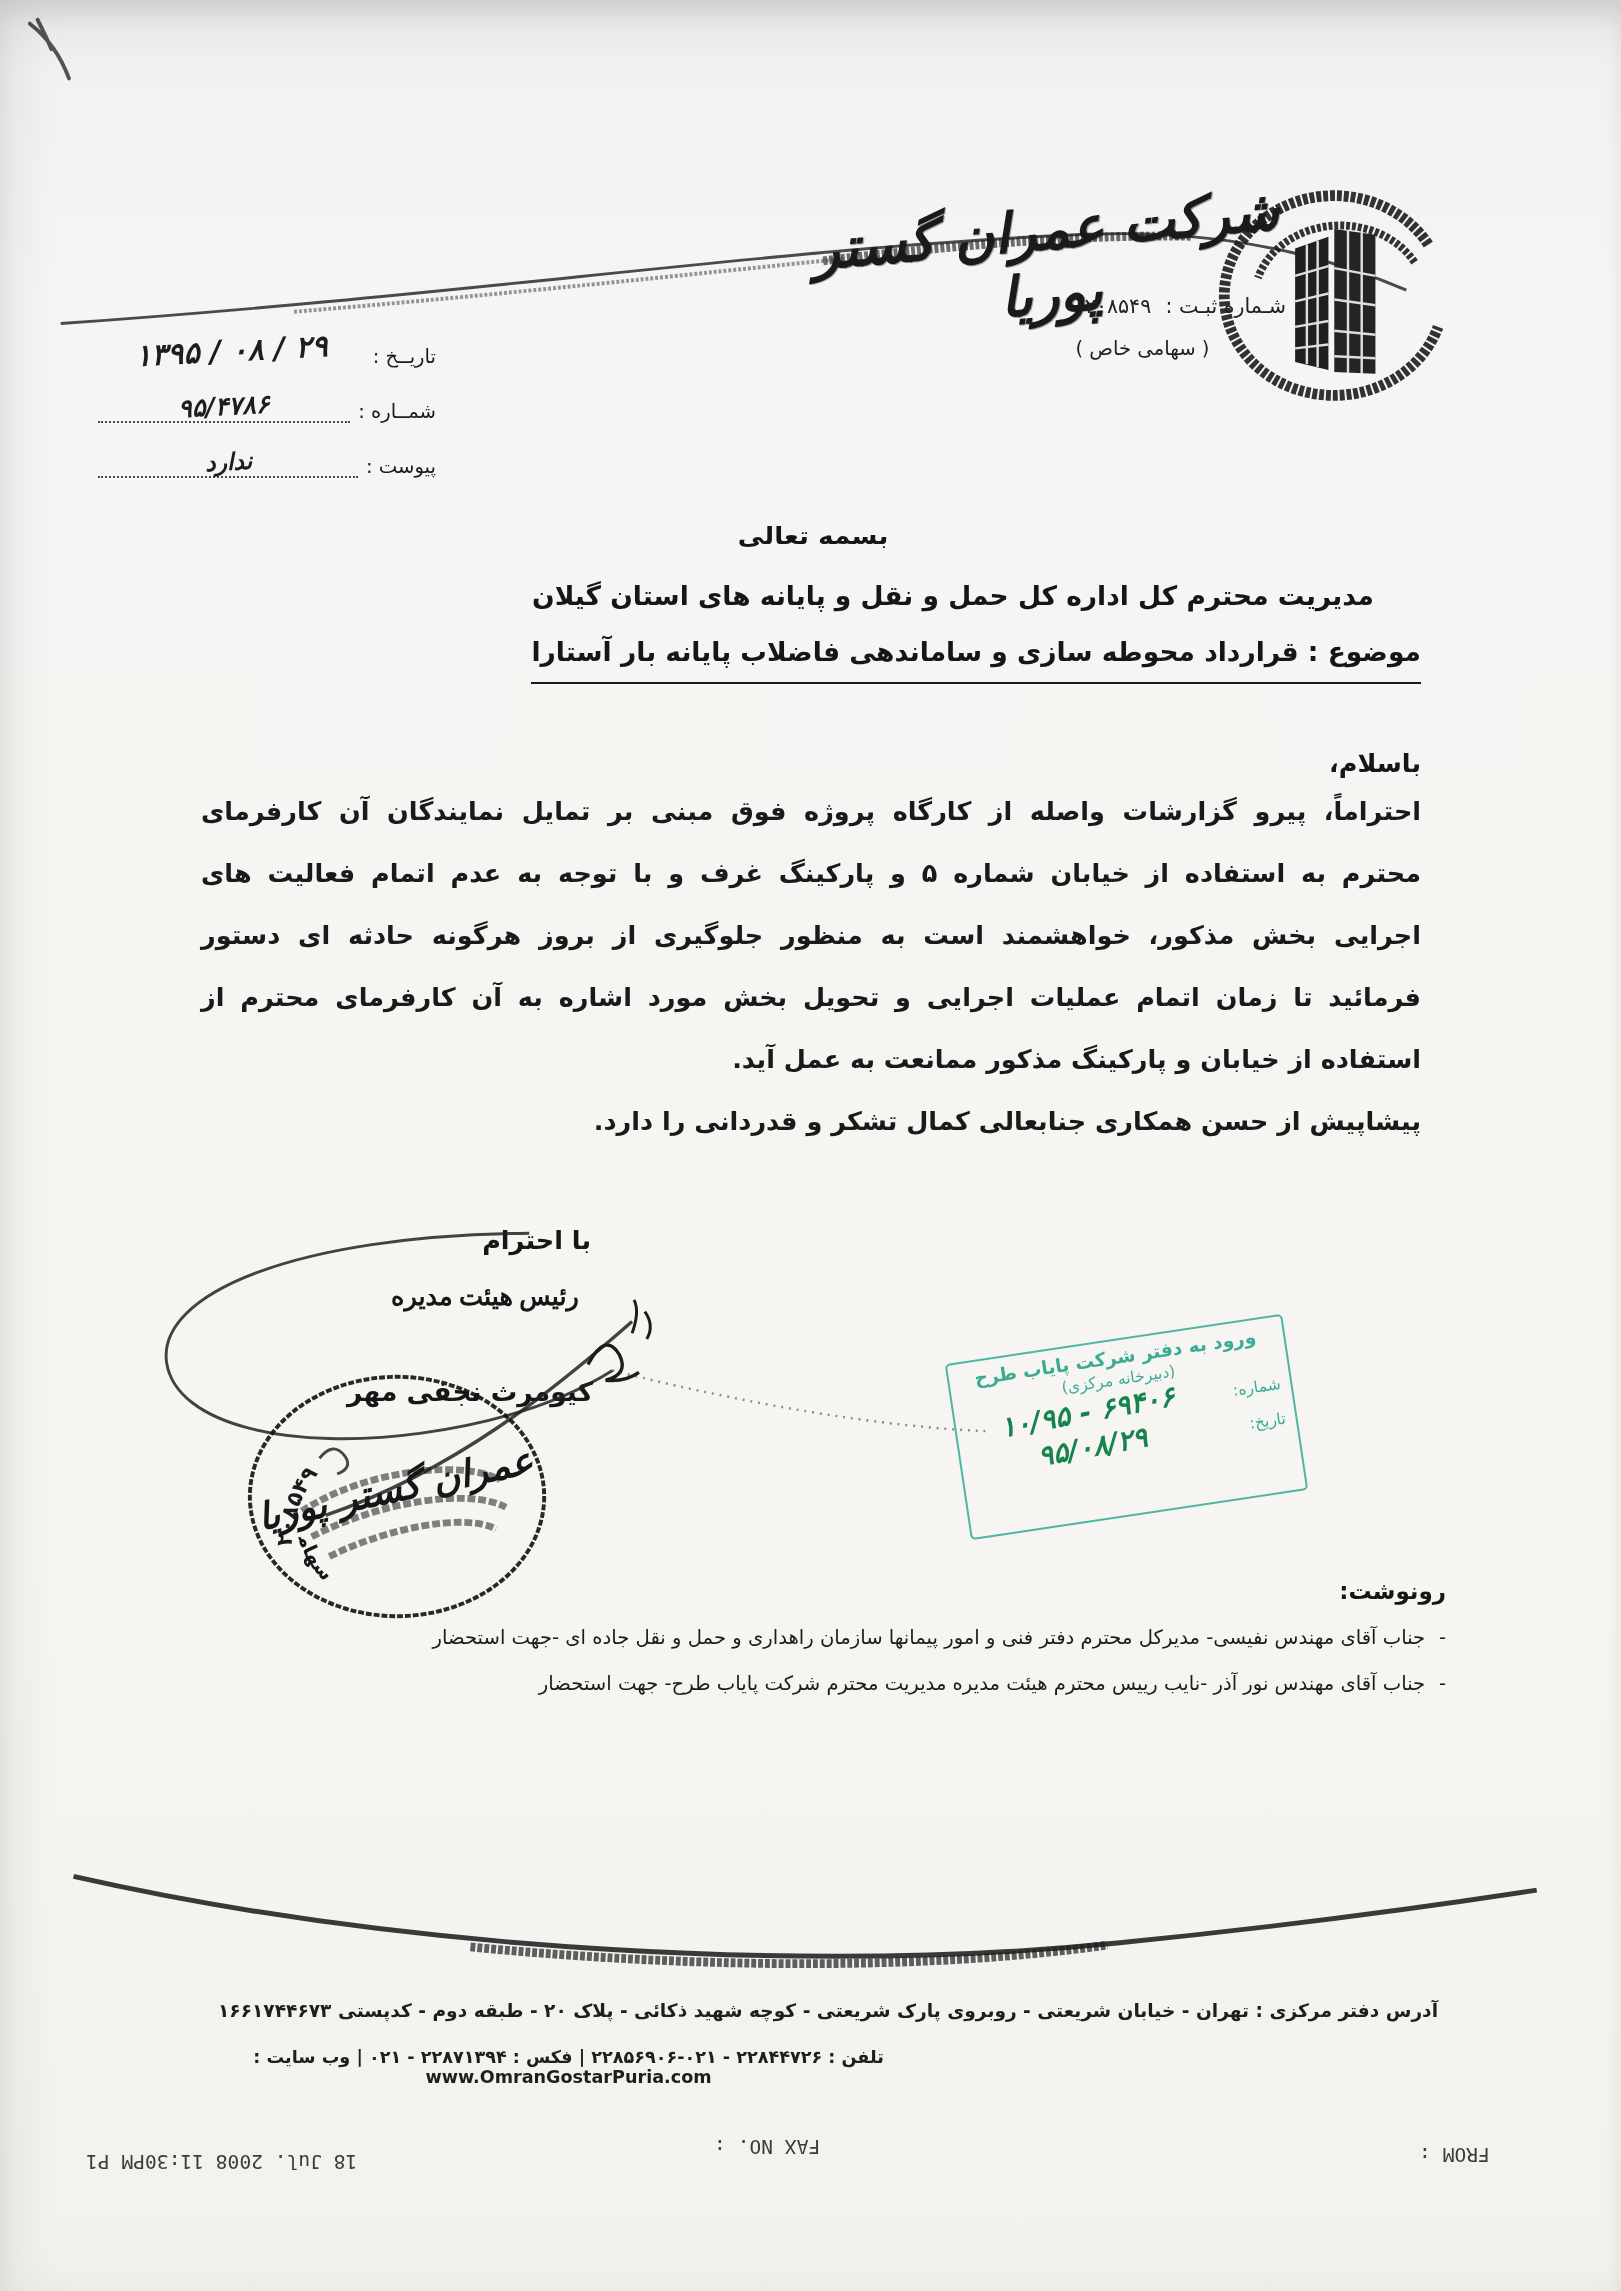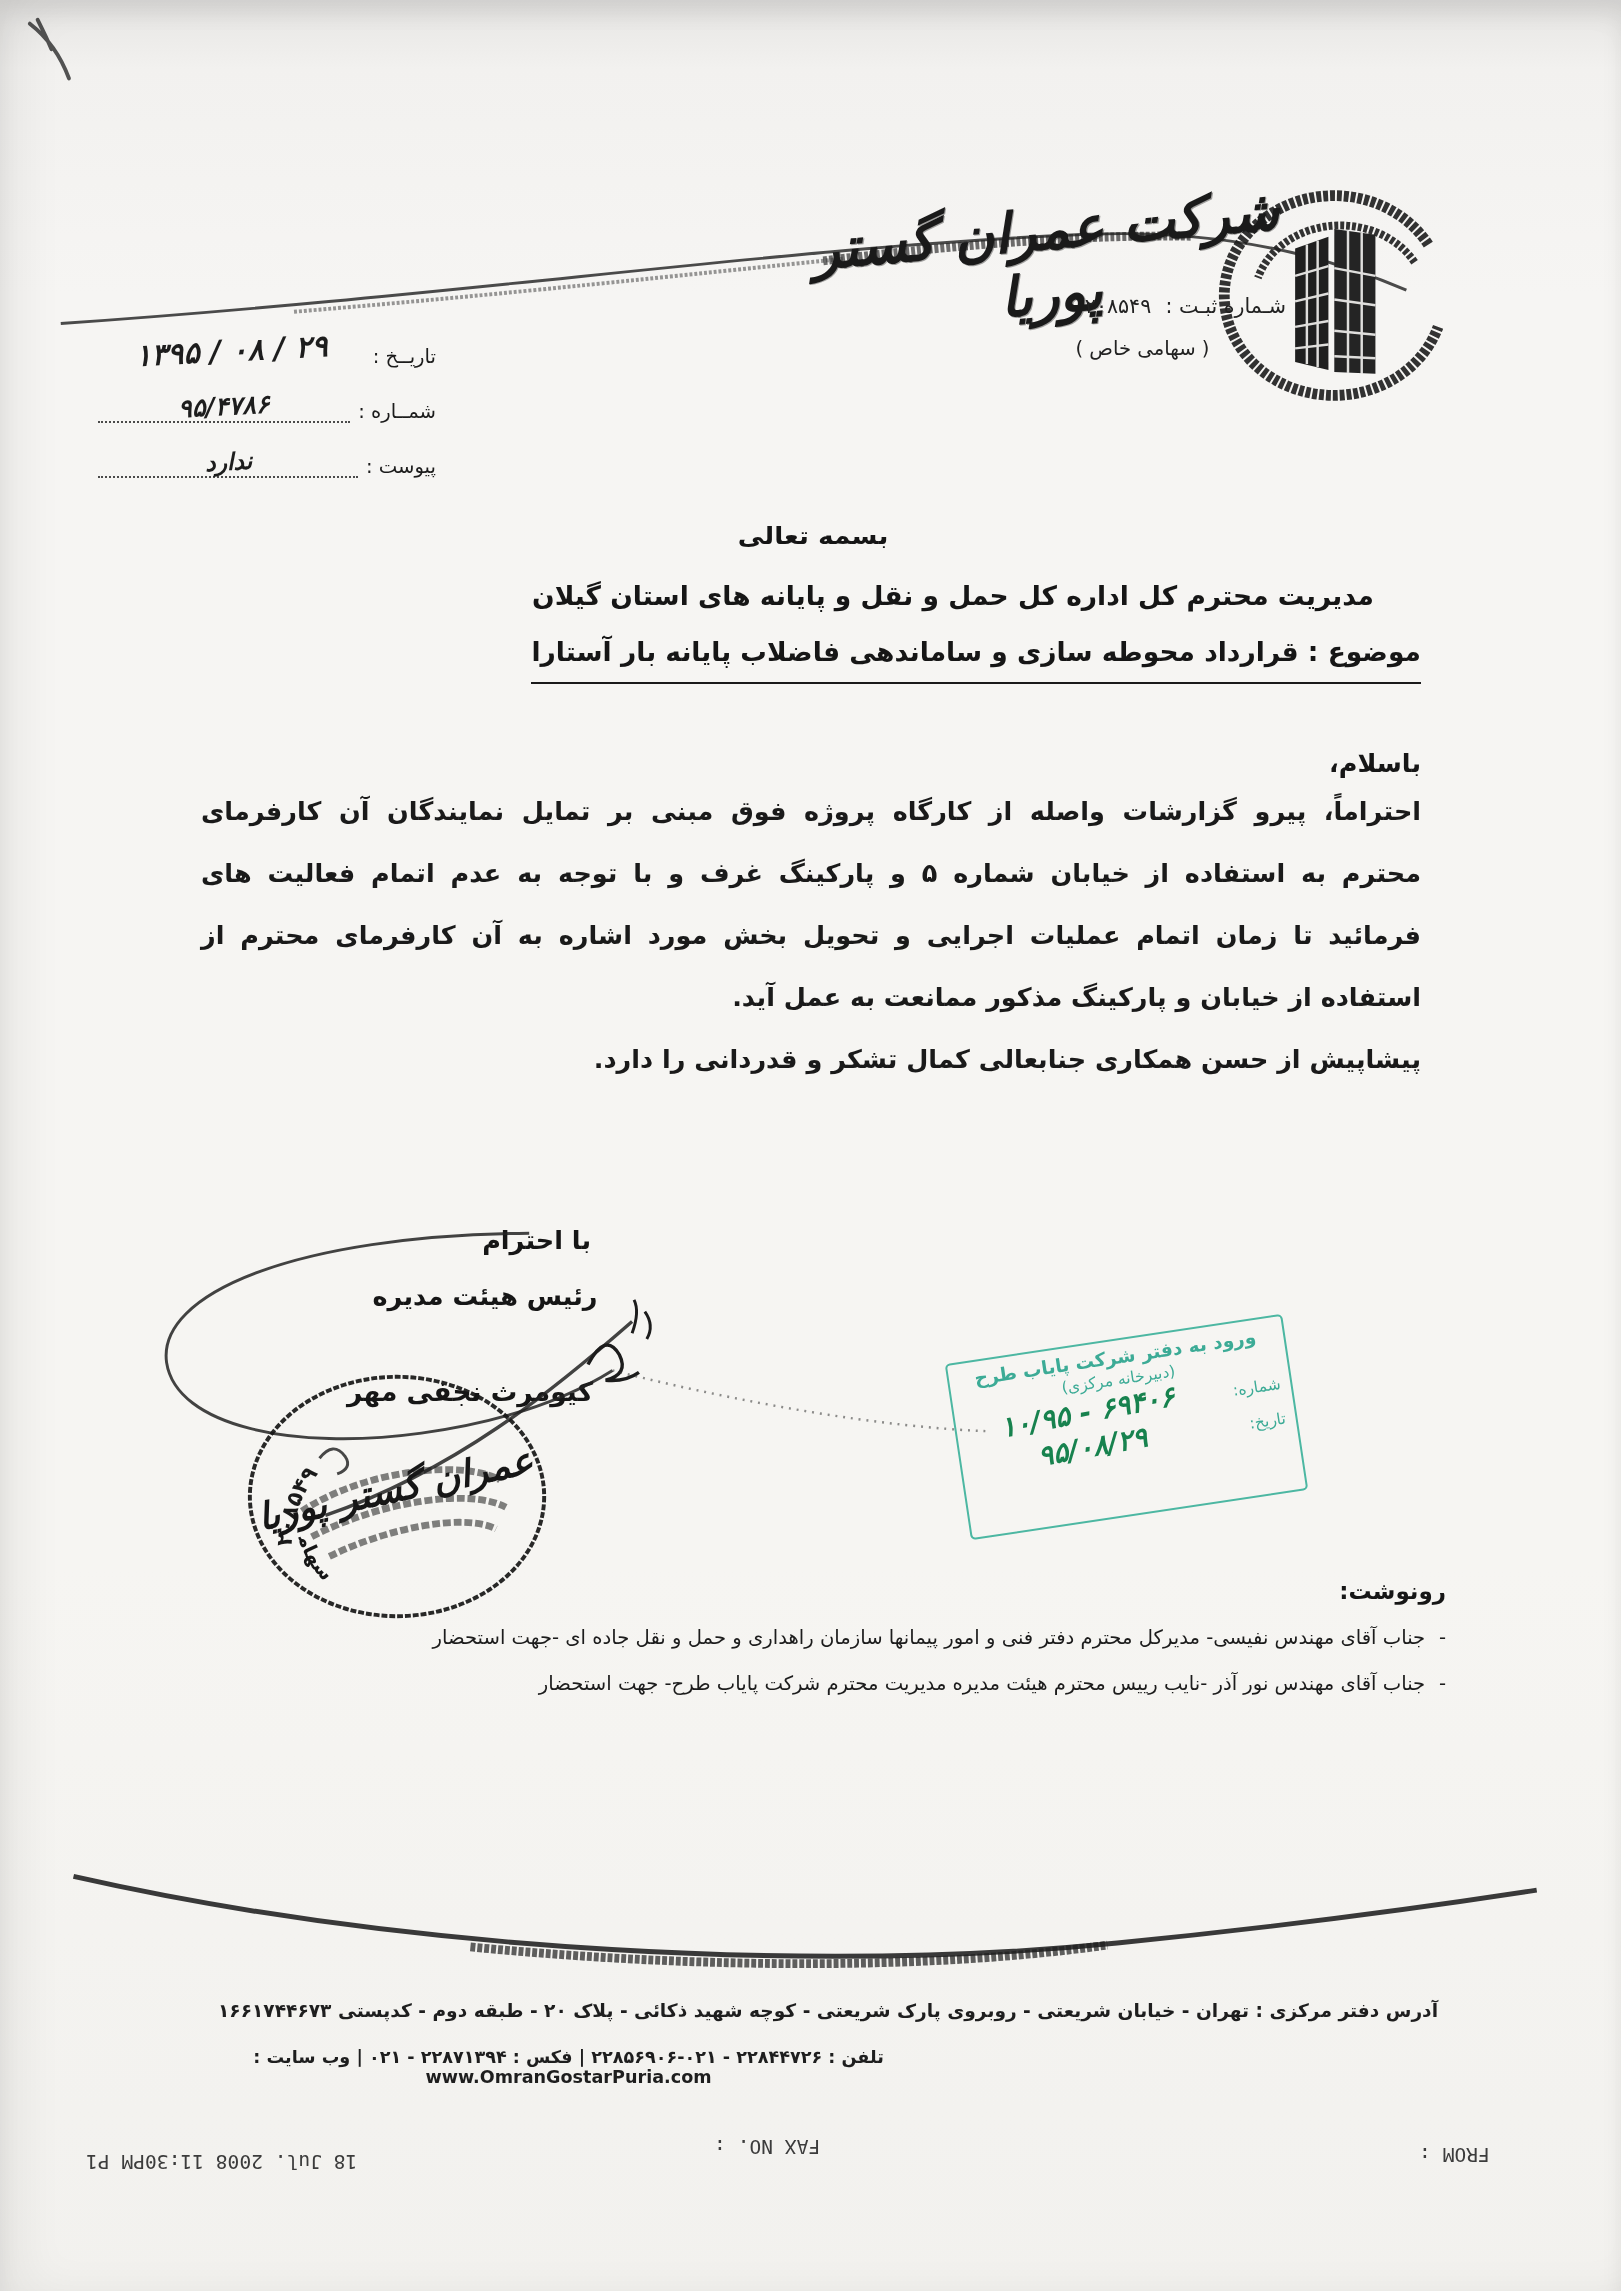--- a/index.html
+++ b/index.html
@@ -37,21 +37,21 @@
   .addr { left:196px; top:568px; width:1225px; text-align:right; font-size:26.5px; font-weight:bold; line-height:56px; }
   .addr .l1 { padding-right:90px; }
   .addr .l2 { padding-right:47px; }
   .subject-line { display:inline-block; border-bottom:2.9px solid #1a1a1a; padding-bottom:2px; }
   .salutation { left:201px; top:748px; width:1220px; text-align:right; font-size:25.5px; font-weight:bold; }
   .body-text { left:201px; top:784px; width:1220px; font-size:25.5px; font-weight:bold; color:#1a1a1a; }
   .body-text .line { display:block; height:62px; line-height:54px; text-align:right; }
   .body-text .line.j { text-align:justify; text-align-last:justify; }
   
   .regards { left:424px; top:1225px; width:167px; font-size:25.5px; font-weight:bold; }
-  .sig-title { left:348px; top:1281px; width:274px; text-align:center; font-size:25.5px; font-weight:bold; }
+  .sig-title { left:348px; top:1281px; width:274px; text-align:center; font-size:25.5px; font-weight:bold;font-family:Liberation Serif, serif; }
   .sig-name { left:323px; top:1340px; width:294px; text-align:center; font-size:26.5px; font-weight:bold;margin-top:36px; }
   
   .green-stamp { left:956px; top:1338px; width:341px; height:178px; transform:rotate(-8.5deg);
     border:2.9px solid #4cb7a2; border-radius:4.9px; padding:5.9px 9.8px 3.9px 7.8px; direction:rtl; }
   .gs-line1 { text-align:center; font-size:18.6px; font-weight:bold; color:#3cab96; }
   .gs-line2 { text-align:center; font-size:15.7px; color:#3cab96; margin-top:2px; }
   .gs-row { display:flex; align-items:center; margin-top:2px; }
   .gs-label { width:71px; font-size:15.7px; color:#3cab96; }
   .gs-value { flex:1; text-align:center; font-size:28px; font-weight:bold; font-style:italic;
     color:#17824e; transform:rotate(-2deg); letter-spacing:2px; }
@@ -135,20 +135,21 @@
     <div class="l2">مدیریت محترم کل اداره  کل حمل و نقل و پایانه های استان گیلان</div>
     <div>
       <span class="subject-line">موضوع : قرارداد محوطه سازی و ساماندهی فاضلاب پایانه بار آستارا</span>
     </div>
   </div>
 
   <div class="abs salutation rtl">باسلام،</div>
   <div class="abs body-text rtl">
     <span class="line j">احتراماً، پیرو گزارشات واصله از کارگاه پروژه فوق مبنی بر تمایل نمایندگان آن کارفرمای</span>
     <span class="line j">محترم به استفاده از خیابان شماره ۵ و پارکینگ غرف و با توجه به عدم اتمام فعالیت های</span>
+    <span class="line j">اجرایی بخش مذکور، خواهشمند است به منظور جلوگیری از بروز هرگونه حادثه ای دستور</span>
     <span class="line j">فرمائید تا زمان اتمام عملیات اجرایی و تحویل بخش مورد اشاره به آن کارفرمای محترم از</span>
     <span class="line">استفاده از خیابان و پارکینگ مذکور ممانعت به عمل آید.</span>
     <span class="line">پیشاپیش از حسن همکاری جنابعالی کمال تشکر و قدردانی را دارد.</span>
   </div>
 
   <div class="abs regards rtl">با احترام</div>
   <div class="abs sig-title rtl">رئیس هیئت مدیره</div>
   <div class="abs sig-name rtl">کیومرث نجفی مهر</div>
 
   <svg class="abs" style="left:98px;top:1196px" width="1078" height="490" viewBox="0 0 1100 500">

